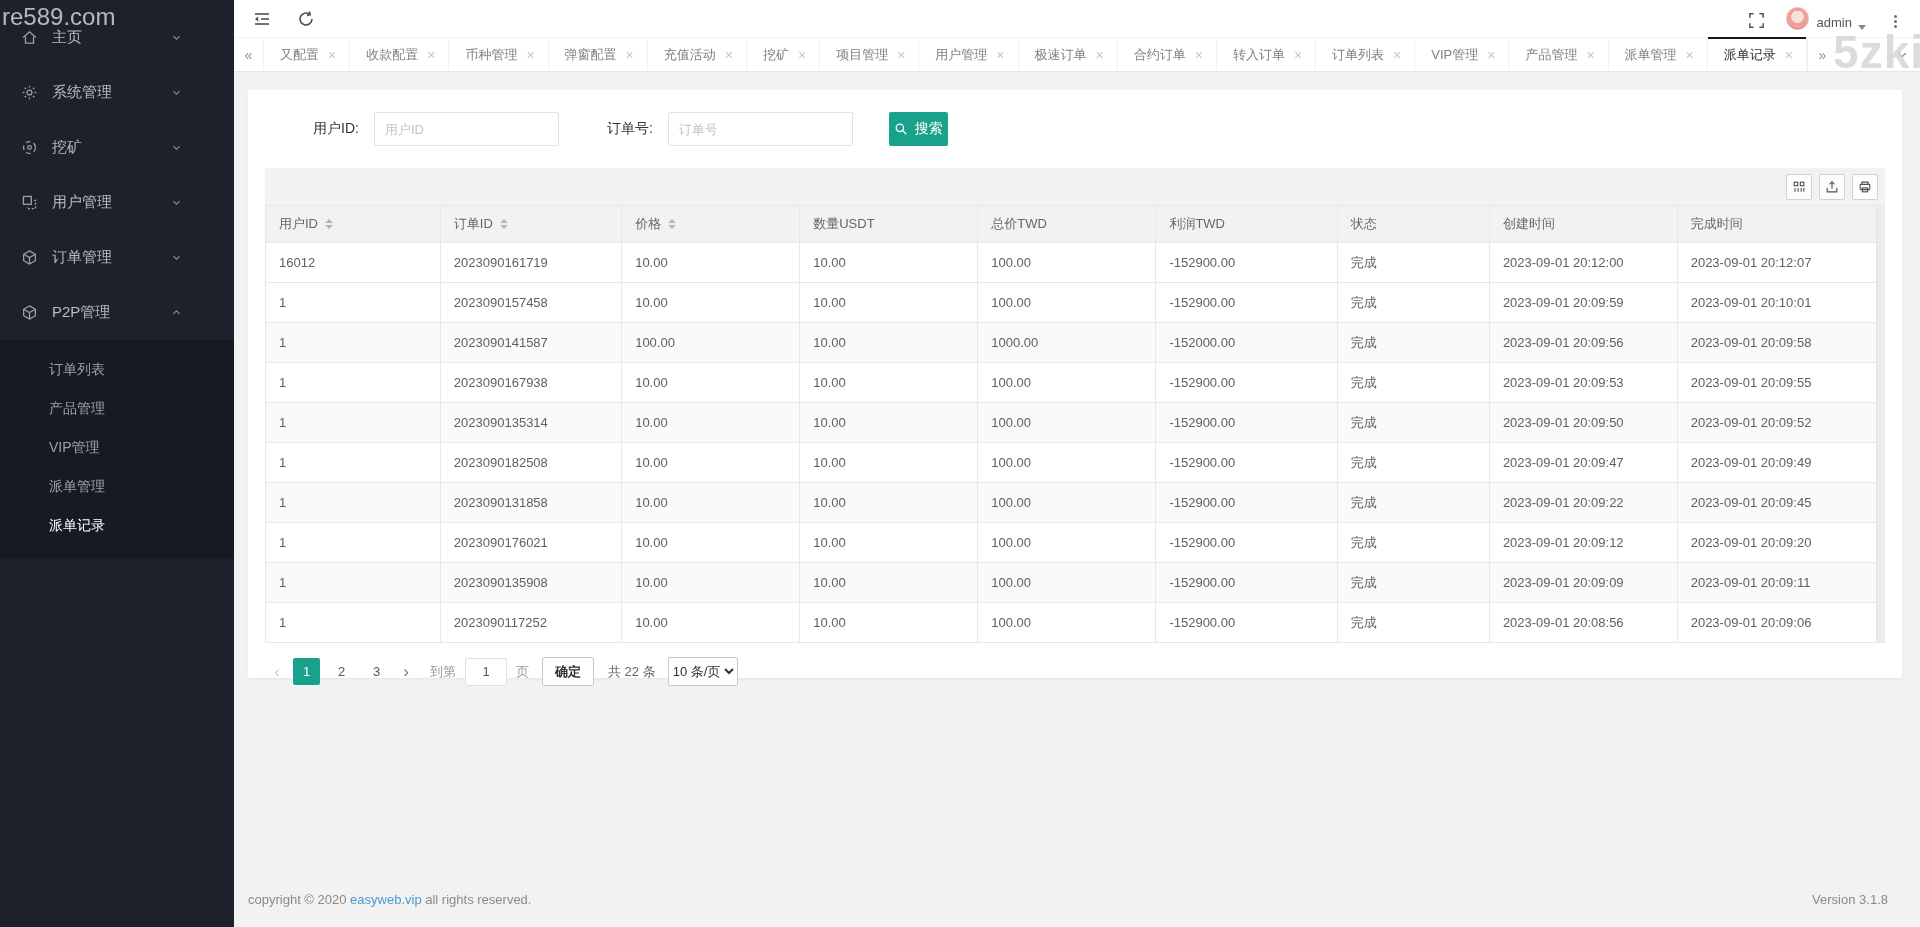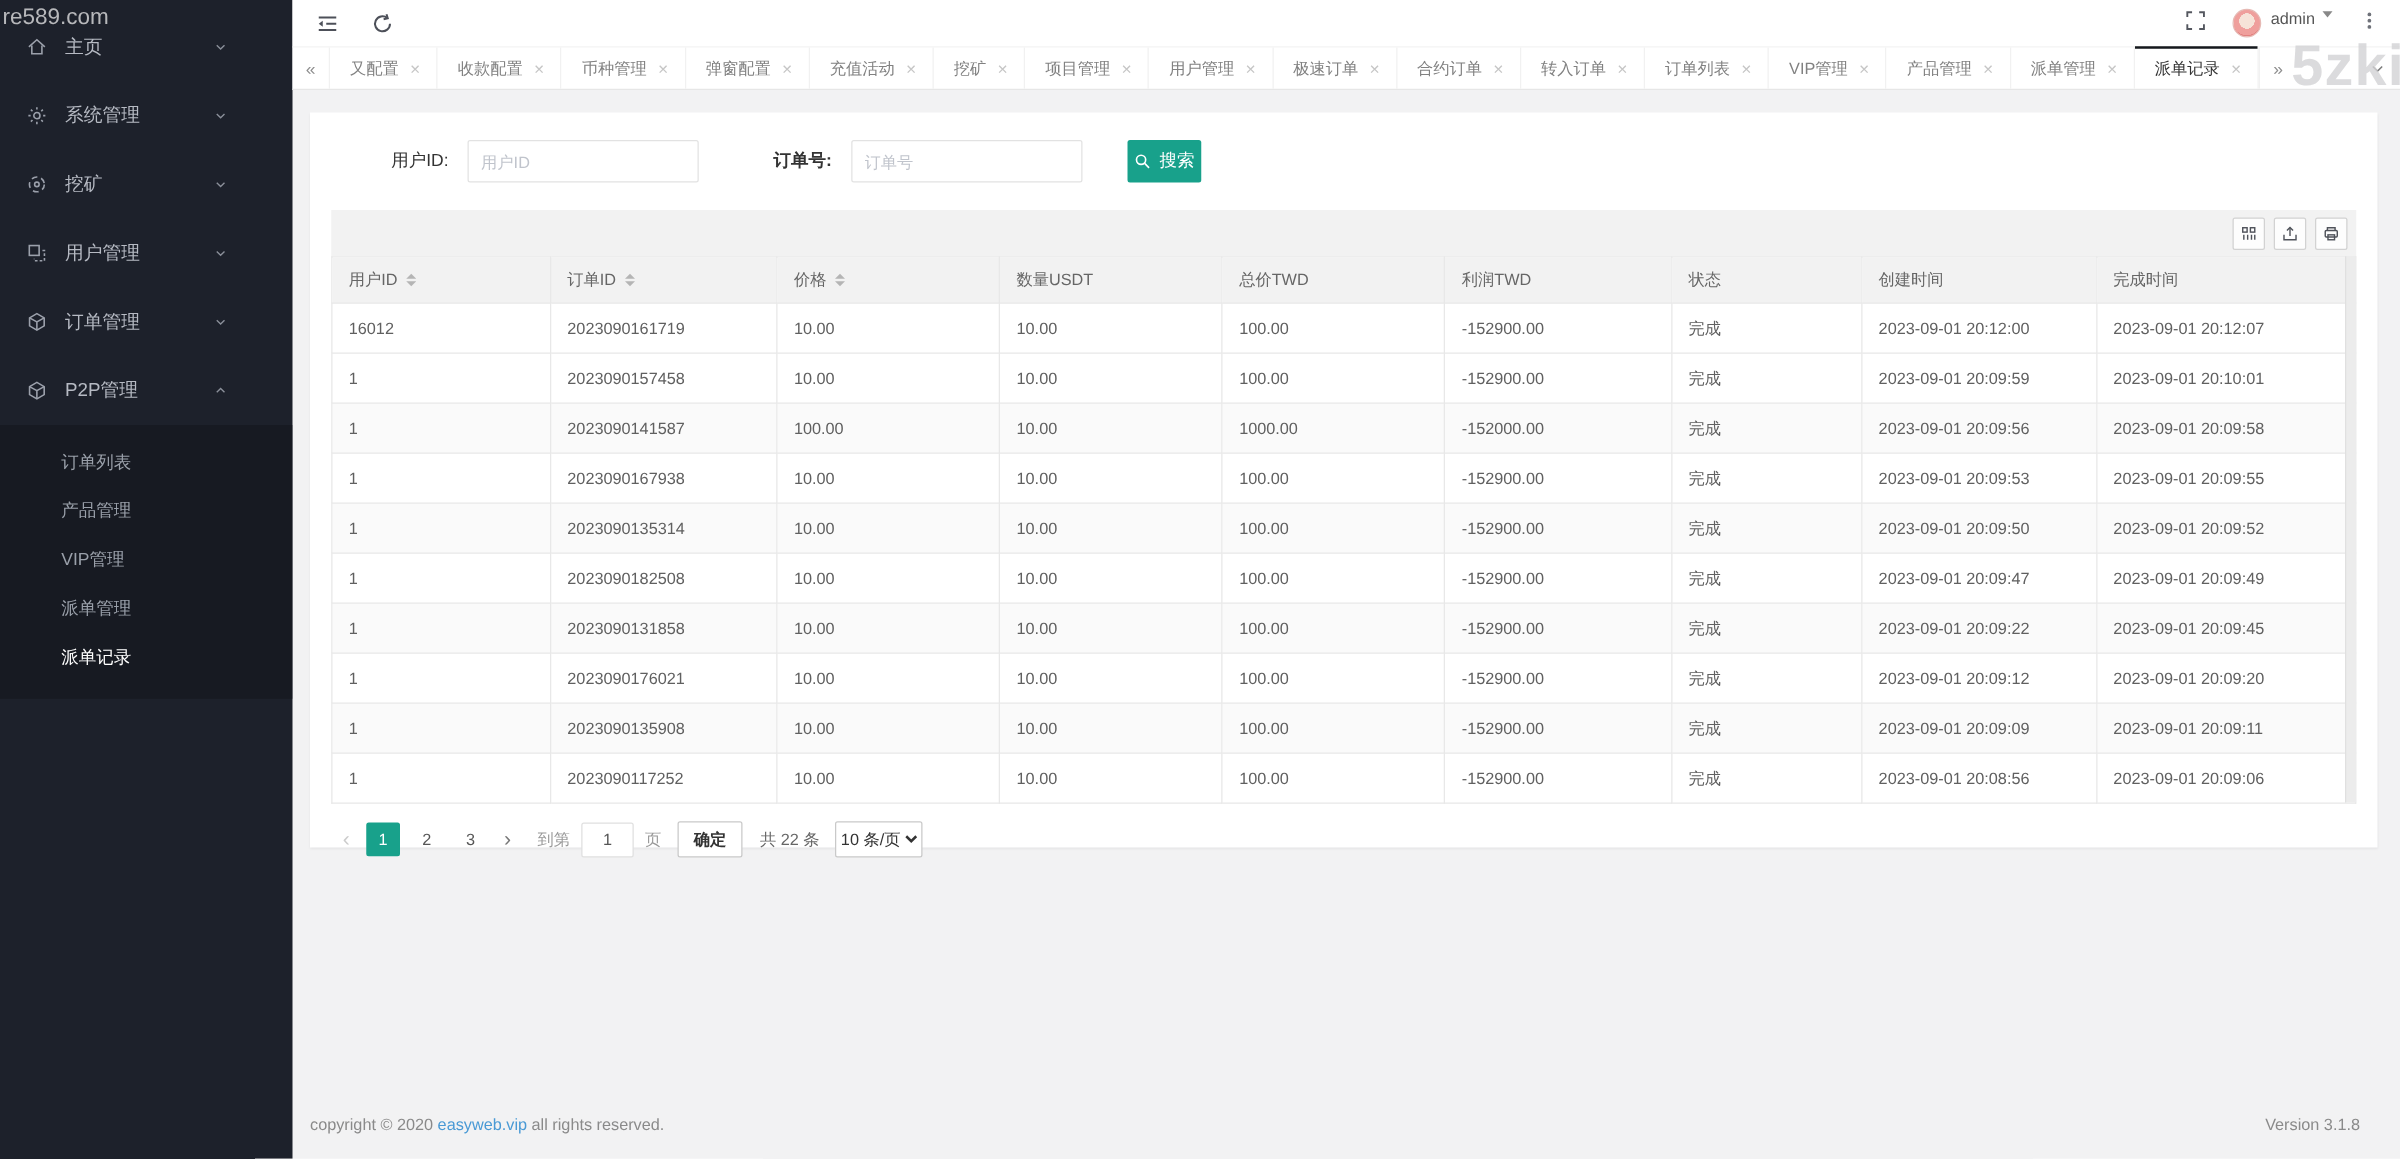--- a/index.html
+++ b/index.html
@@ -22,21 +22,21 @@
   .submenu { background:#171a22; padding:10px 0 14px; }
   .submenu-item { height:39px; line-height:39px; padding-left:49px; font-size:14px; color:#9aa0aa; cursor:pointer; }
   .submenu-item.active { color:#fff; }
 
   
   .main { flex:1; min-width:0; display:flex; flex-direction:column; }
 
   .topbar { height:37px; background:#fff; display:flex; align-items:center; padding:0 16px 0 18px; }
   .top-icon { width:20px; height:20px; color:#4d5059; cursor:pointer; }
   .top-icon + .top-icon { margin-left:24px; }
-  .topbar-right { margin-left:auto; display:flex; align-items:flex-start; }
+  .topbar-right { margin-left:auto; display:flex; align-items:flex-end; }
   .fullscreen-btn { width:19px; height:19px; color:#54575f; cursor:pointer; margin-right:20px; }
   .avatar { width:23px; height:23px; border-radius:50%; background:radial-gradient(circle at 50% 42%, #f6e3d8 0 38%, #ef9f9c 39% 70%, #e2807f 71%); border:1px solid #e6b9b4; margin-right:8px; cursor:pointer; }
   .username { font-size:13px; color:#555; cursor:pointer; }
   .caret-down { width:0; height:0; border-left:4px solid transparent; border-right:4px solid transparent; border-top:5px solid #888; margin:2px 0 0 6px; display:inline-block; }
   .kebab { width:18px; height:18px; margin-left:20px; display:flex; flex-direction:column; align-items:center; justify-content:center; gap:2px; cursor:pointer; }
   .kebab i { width:3px; height:3px; border-radius:50%; background:#6f727a; }
 
   .tabbar { height:35px; background:#fff; border-top:1px solid #f3f3f3; border-bottom:1px solid #e6e6e6; display:flex; align-items:stretch; font-size:13px; color:#818181; user-select:none; }
   .tab-scroll { width:30px; display:flex; align-items:center; justify-content:center; color:#8f8f8f; font-size:14px; border-right:1px solid #f1f1f1; cursor:pointer; }
   .tab { display:flex; align-items:center; padding:0 13px 0 16px; border-right:1px solid #f1f1f1; cursor:pointer; position:relative; white-space:nowrap; }
@@ -48,21 +48,21 @@
   .tab-caret svg { width:12px; height:12px; }
 
   
   .content { flex:1; padding:18px 18px 0 14px; overflow:hidden; }
   .card { background:#fff; height:588px; box-shadow:0 1px 2px rgba(0,0,0,.06); }
 
   .search-row { display:flex; align-items:center; padding:22px 0 22px 65px; }
   .search-label { font-size:14px; color:#333; margin-right:15px; }
   .search-input { width:185px; height:34px; border:1px solid #e2e2e2; border-radius:2px; padding:0 10px; font-size:13px; color:#333; outline:none; }
   .search-input::placeholder { color:#c0c4cc; }
-  .group2 { margin-left:60px;font-weight:bold; }
+  .group2 { margin-left:48px; }
   .search-btn { margin-left:36px; height:34px; padding:0 5px; background:#18a18b; color:#fff; border:none; border-radius:2px; font-size:14px; display:flex; align-items:center; gap:7px; cursor:pointer; }
   .search-btn svg { width:14px; height:14px; }
 
   .toolbar { margin:0 17px; height:37px; background:#f2f2f2; display:flex; align-items:center; justify-content:flex-end; padding-right:7px; gap:7px; }
   .tool-btn { width:26px; height:26px; background:#fdfdfd; border:1px solid #d2d2d2; border-radius:2px; display:flex; align-items:center; justify-content:center; color:#4f525a; cursor:pointer; }
   .tool-btn svg { width:14px; height:14px; }
 
   .table-wrap { margin:0 17px; position:relative; }
   table { width:100%; border-collapse:collapse; table-layout:fixed; font-size:13px; color:#606060; }
   th,td { border:1px solid #e8e8e8; height:40px; padding:0 13px; text-align:left; font-weight:normal; white-space:nowrap; overflow:hidden; }
@@ -86,21 +86,21 @@
   .goto-input { width:42px; height:28px; border:1px solid #e0e0e0; border-radius:2px; text-align:center; margin:0 9px; font-size:13px; color:#555; outline:none; }
   .page-word { color:#9a9a9a; }
   .confirm-btn { height:29px; padding:0 12px; margin-left:13px; background:#fff; border:1px solid #c9c9c9; border-radius:2px; font-size:13px; color:#333; font-weight:bold; cursor:pointer; }
   .total { margin-left:14px; color:#666; }
   .page-size { height:29px; margin-left:12px; border:1px solid #c9c9c9; border-radius:2px; background:#fff; font-size:13px; color:#333; font-family:inherit; outline:none; }
 
   .footer { height:48px; display:flex; align-items:center; justify-content:space-between; padding:0 32px 8px 14px; font-size:13px; color:#8a8a8a; }
   .footer a { color:#4a9ad5; text-decoration:none; }
 
   .wm { position:absolute; pointer-events:none; color:#d3d3d5; z-index:60; font-family:"Liberation Sans","DejaVu Sans",sans-serif; }
-  .wm-tl { top:3px; left:2px; font-size:18px; opacity:.85;text-align:center; }
+  .wm-tl { top:3px; left:2px; font-size:24px; opacity:.85;text-align:center; }
   .wm-tr { top:25px; right:-4px; font-size:46px; font-weight:bold; opacity:.8; letter-spacing:1px; }
 </style>
 </head>
 <body>
 
 <div class="layout">
 
   <aside class="sidebar">
     <nav class="menu">
 

